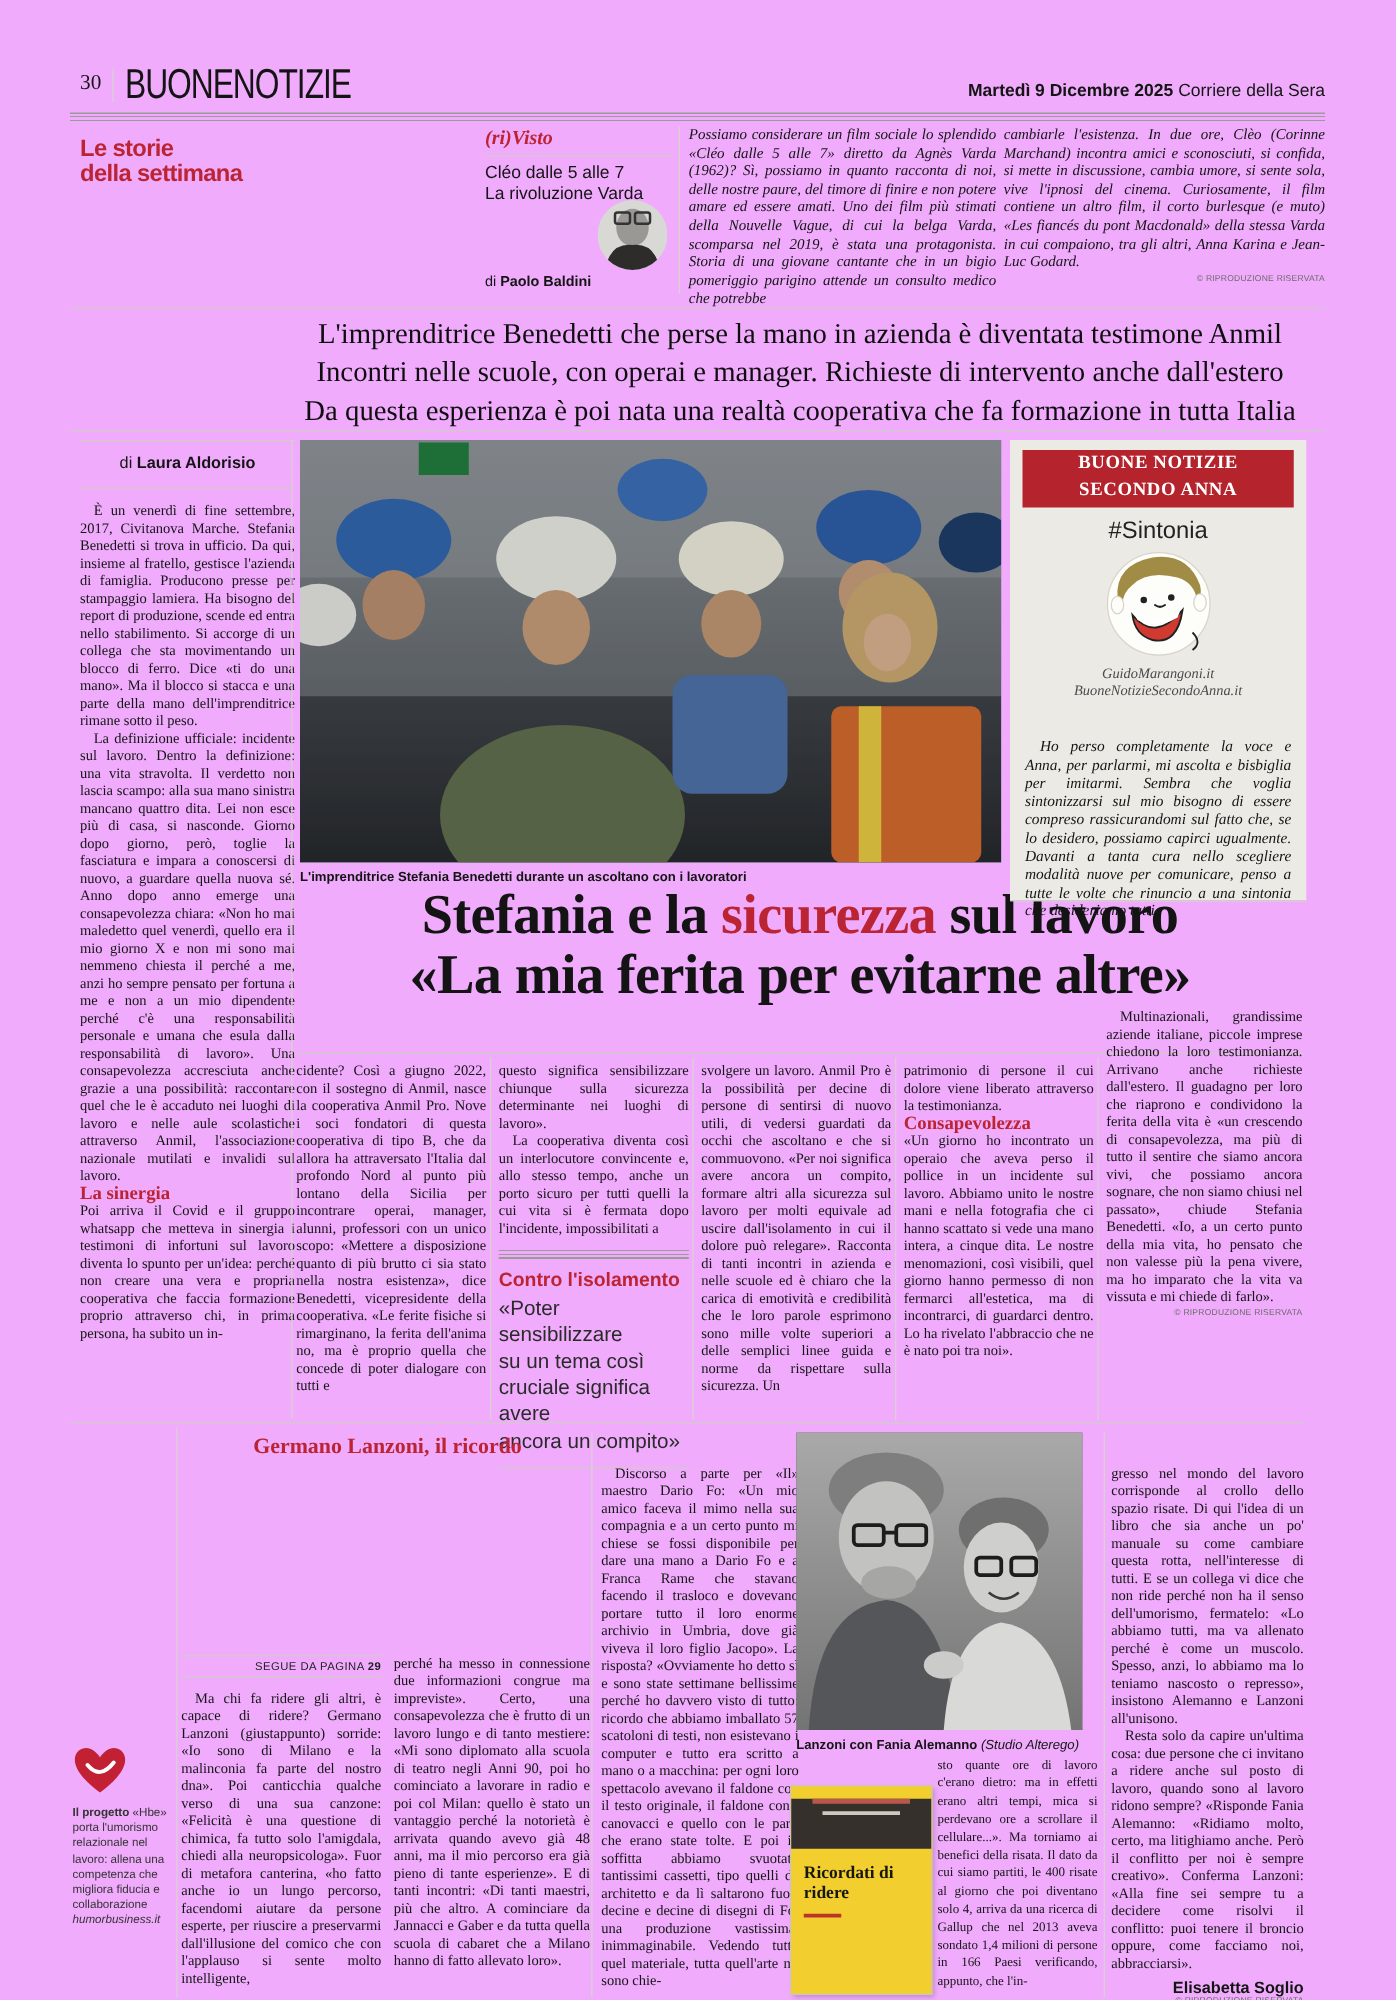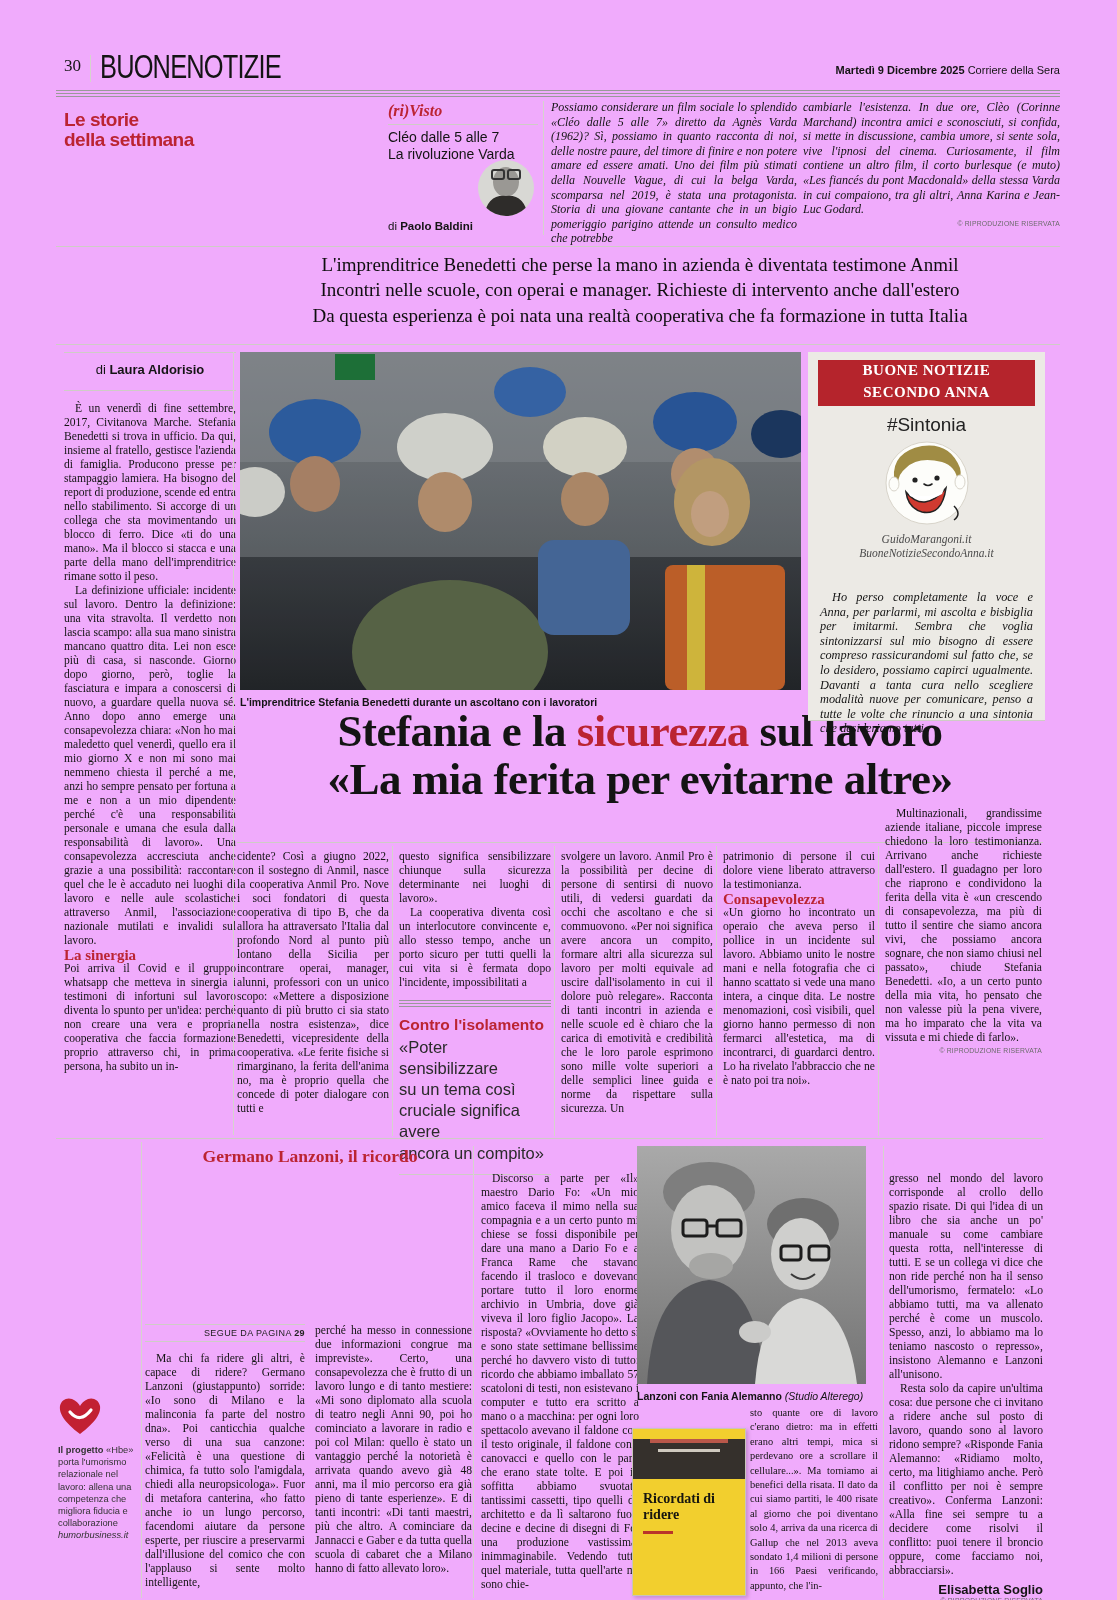--- a/index.html
+++ b/index.html
@@ -21,21 +21,21 @@
   .photo-frame{overflow:hidden;background:#777;}
 </style>
 </head>
 <body>
 
 <div class="page">
 
   <div class="abs ser" style="left:64px;top:56px;font-size:17px;">30</div>
   <div class="abs vhair" style="left:90px;top:55px;height:27px;"></div>
   <div class="abs san" style="left:100px;top:48px;font-size:31px;font-weight:500;letter-spacing:-1px;transform:scale(.82,1.08);transform-origin:left top;">BUONENOTIZIE</div>
-  <div class="abs san" style="right:57px;top:64px;font-size:11px;text-align:center;">
+  <div class="abs san" style="right:57px;top:64px;font-size:14px;text-align:center;">
     <span style="font-weight:700;">Martedì 9 Dicembre 2025</span>
     <span>Corriere della Sera</span>
   </div>
   <div class="abs rules" style="left:56px;top:90px;width:1004px;"></div>
 
   <div class="abs san red pre" style="left:64px;top:110px;font-size:19px;font-weight:700;line-height:1.07;letter-spacing:-.5px;">Le storie
 della settimana</div>
 
   <div class="abs ser red" style="left:388px;top:102px;font-size:16px;font-weight:700;font-style:italic;">(ri)Visto</div>
   <div class="abs hair" style="left:388px;top:124px;width:150px;"></div>
@@ -56,21 +56,21 @@
   <div class="abs vhair" style="left:543px;top:101px;height:134px;"></div>
 
   <div class="abs ser just" style="left:551px;top:100px;width:246px;font-size:12px;font-style:italic;line-height:14.6px;">Possiamo considerare un film sociale lo splendido «Cléo dalle 5 alle 7» diretto da Agnès Varda (1962)? Sì, possiamo in quanto racconta di noi, delle nostre paure, del timore di finire e non potere amare ed essere amati. Uno dei film più stimati della Nouvelle Vague, di cui la belga Varda, scomparsa nel 2019, è stata una protagonista. Storia di una giovane cantante che in un bigio pomeriggio parigino attende un consulto medico che potrebbe</div>
   <div class="abs" style="left:803px;top:100px;width:257px;">
     <div class="ser just" style="font-size:12px;font-style:italic;line-height:14.6px;">cambiarle l'esistenza. In due ore, Clèo (Corinne Marchand) incontra amici e sconosciuti, si confida, si mette in discussione, cambia umore, si sente sola, vive l'ipnosi del cinema. Curiosamente, il film contiene un altro film, il corto burlesque (e muto) «Les fiancés du pont Macdonald» della stessa Varda in cui compaiono, tra gli altri, Anna Karina e Jean-Luc Godard.</div>
     <div class="copyright" style="margin-top:3px;">© RIPRODUZIONE RISERVATA</div>
   </div>
 
   <div class="abs hair" style="left:56px;top:246px;width:1004px;"></div>
 
-  <div class="abs ser" style="left:237px;top:252px;width:806px;text-align:center;font-size:19px;line-height:1.34;color:#0e0e0e;">
+  <div class="abs ser" style="left:237px;top:252px;width:806px;text-align:center;font-size:23px;line-height:1.34;color:#0e0e0e;">
     <div>L'imprenditrice Benedetti che perse la mano in azienda è diventata testimone Anmil</div>
     <div>Incontri nelle scuole, con operai e manager. Richieste di intervento anche dall'estero</div>
     <div>Da questa esperienza è poi nata una realtà cooperativa che fa formazione in tutta Italia</div>
   </div>
   <div class="abs hair" style="left:56px;top:344px;width:1004px;"></div>
 
   <div class="abs hair" style="left:64px;top:352px;width:172px;"></div>
   <div class="abs san" style="left:64px;top:362px;width:172px;text-align:center;font-size:13px;">
     <span>di </span><span style="font-weight:700;">Laura Aldorisio</span>
   </div>

